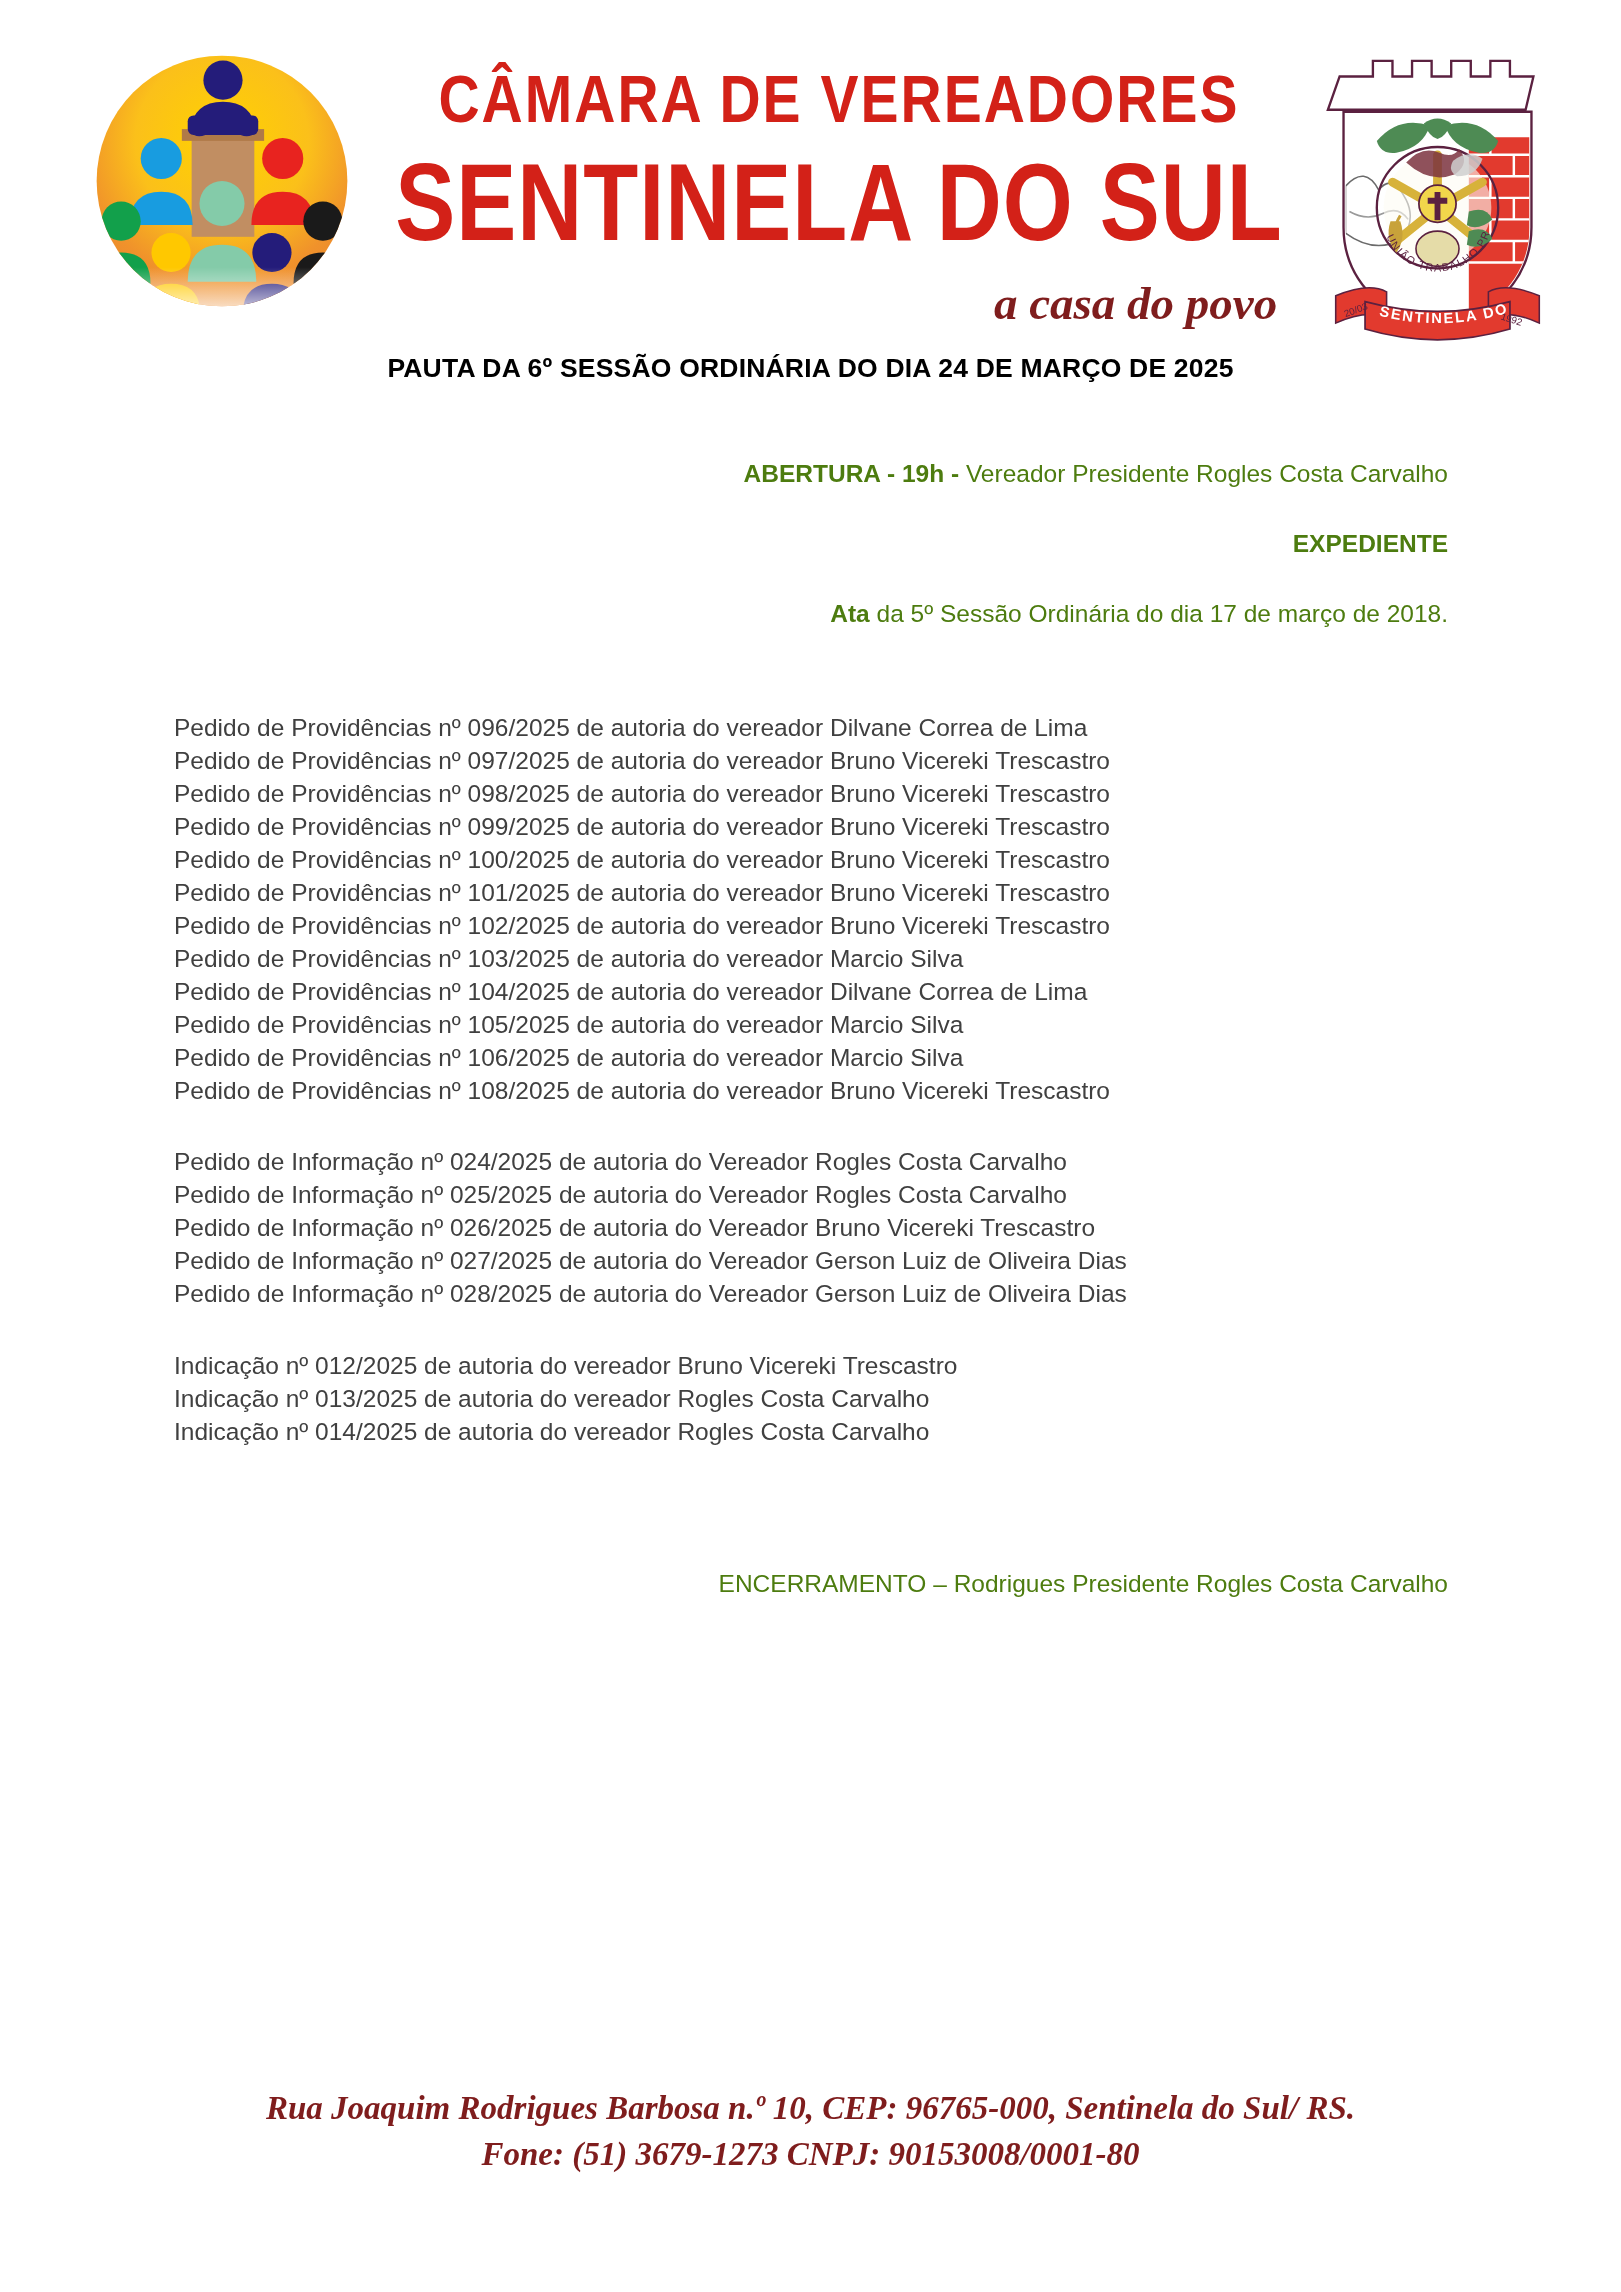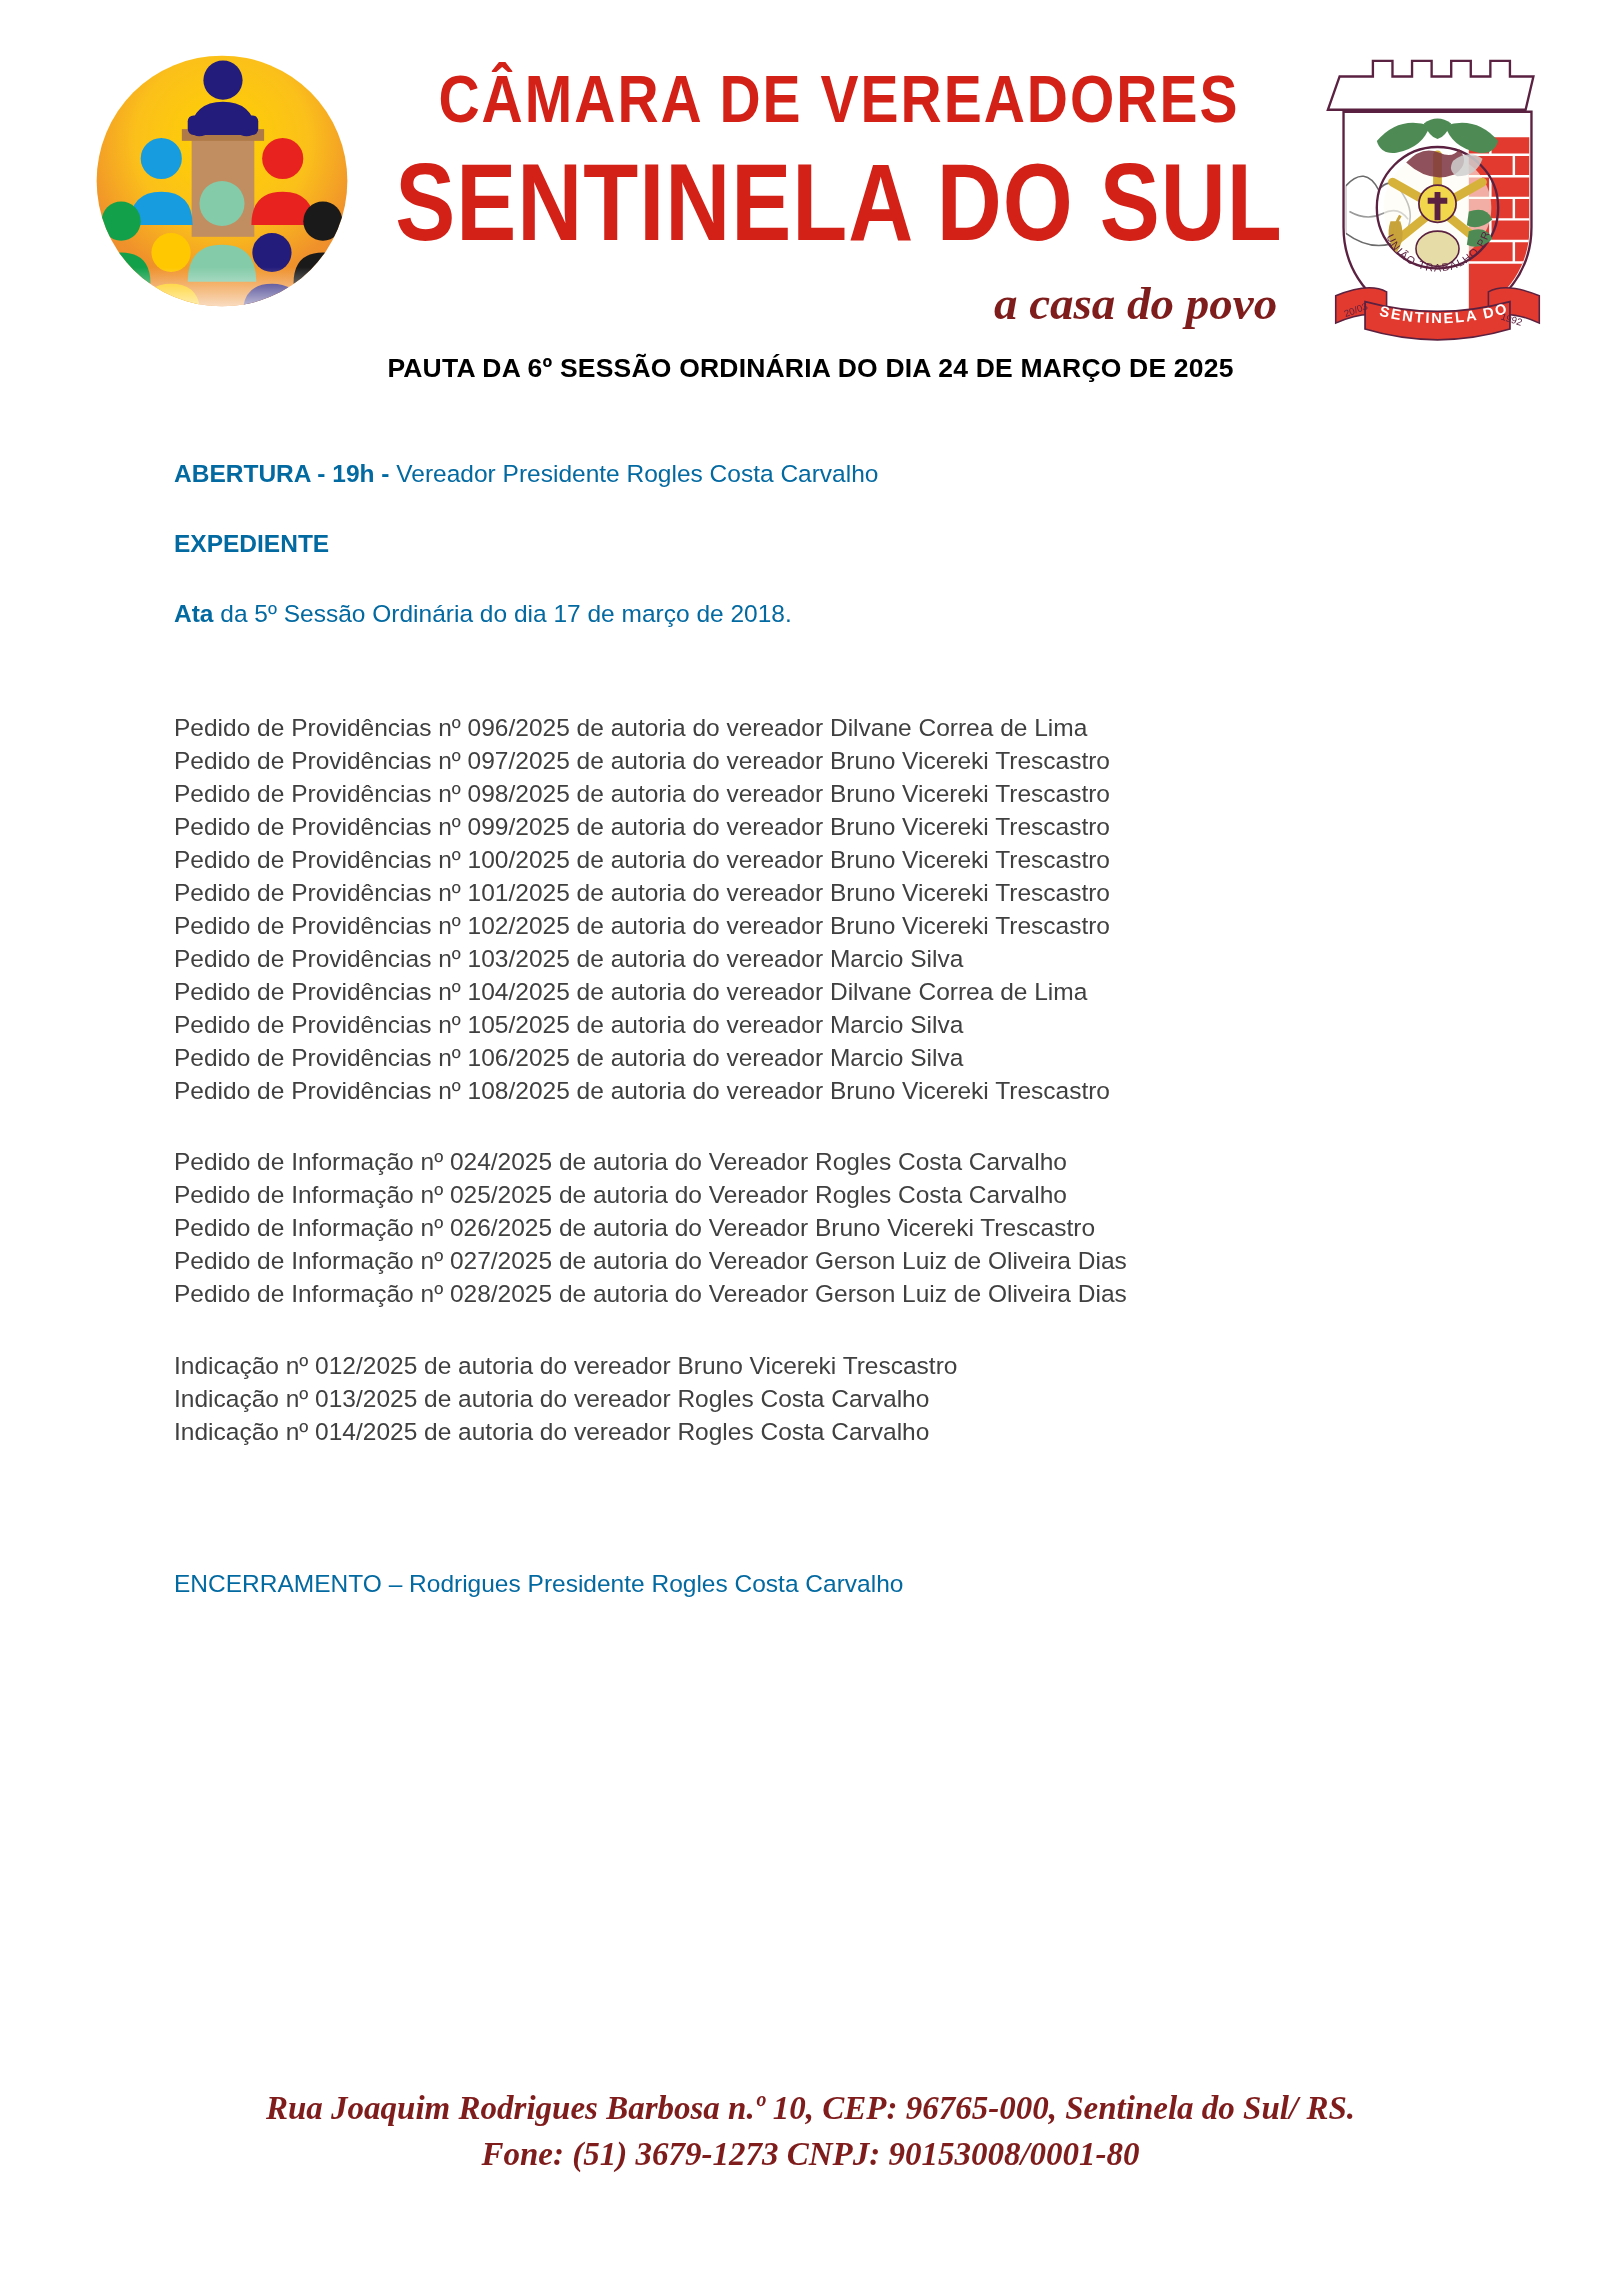--- a/index.html
+++ b/index.html
@@ -115,22 +115,23 @@
   
   .body-area {
     position: absolute;
     left: 174px;
     top: 457px;
     width: 1274px;
   }
   .para {
     font-size: 24.5px;
     line-height: 1.35;
-    color: #0369a1;
+    color: #4d7c0f;
     margin: 0;
+    text-align: right;
   }
   .para.b { font-weight: bold; }
   .para strong { font-weight: bold; }
   .gap-md { height: 37px; }
   .gap-block { height: 39px; }
   .gap-xl { height: 82px; }
   .gap-xxl { height: 118px; }
 
   .list {
     margin: 0;

